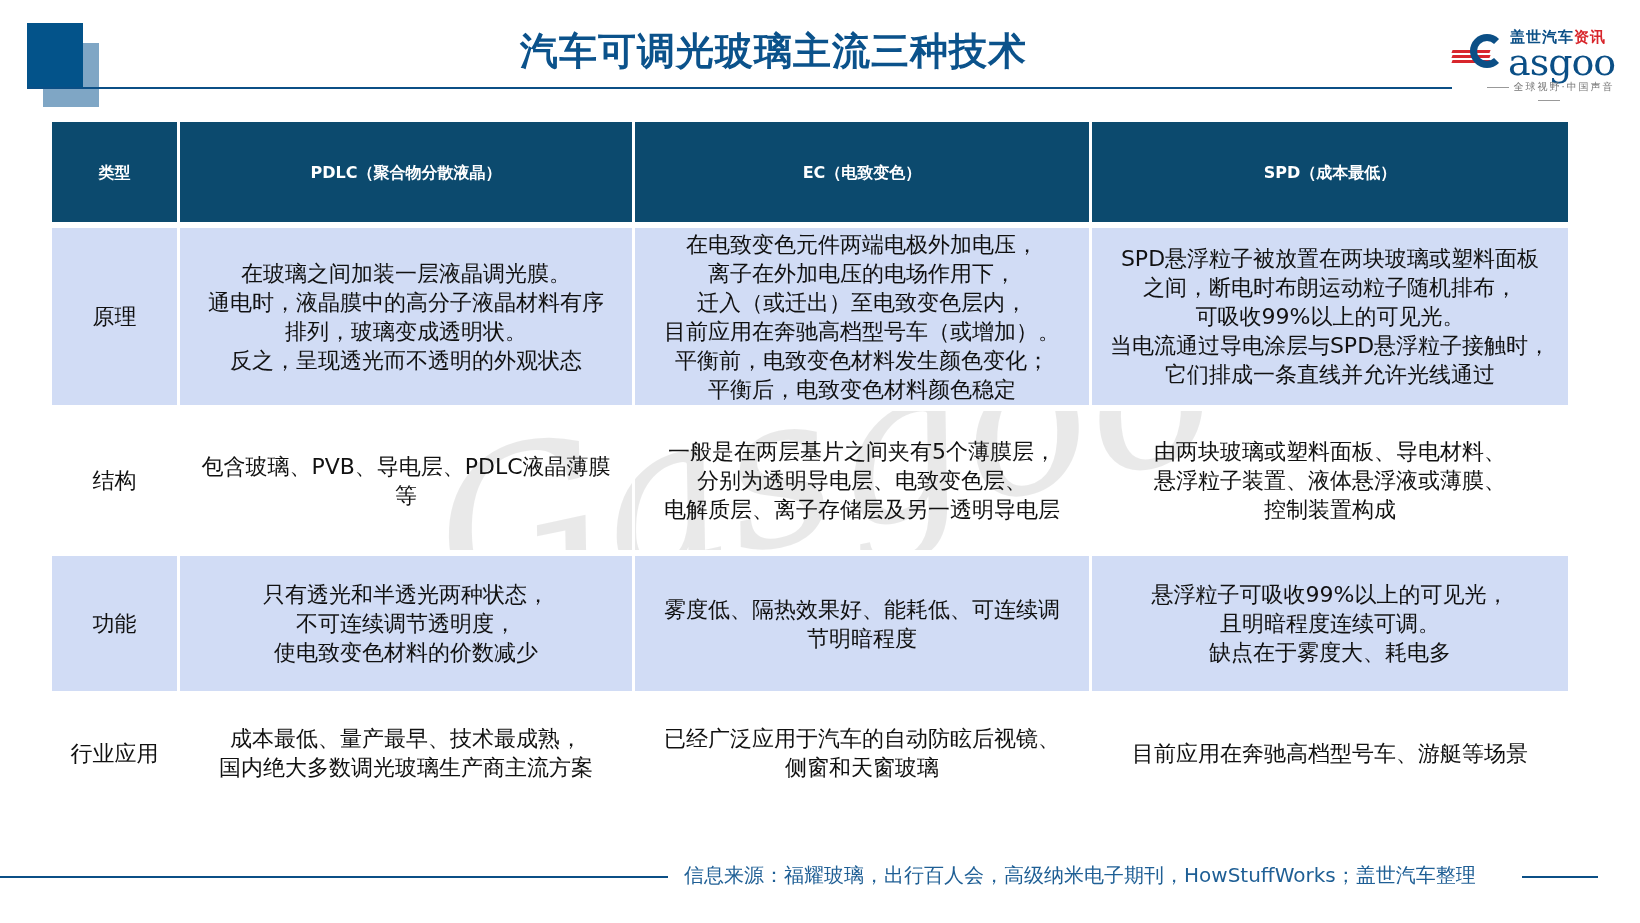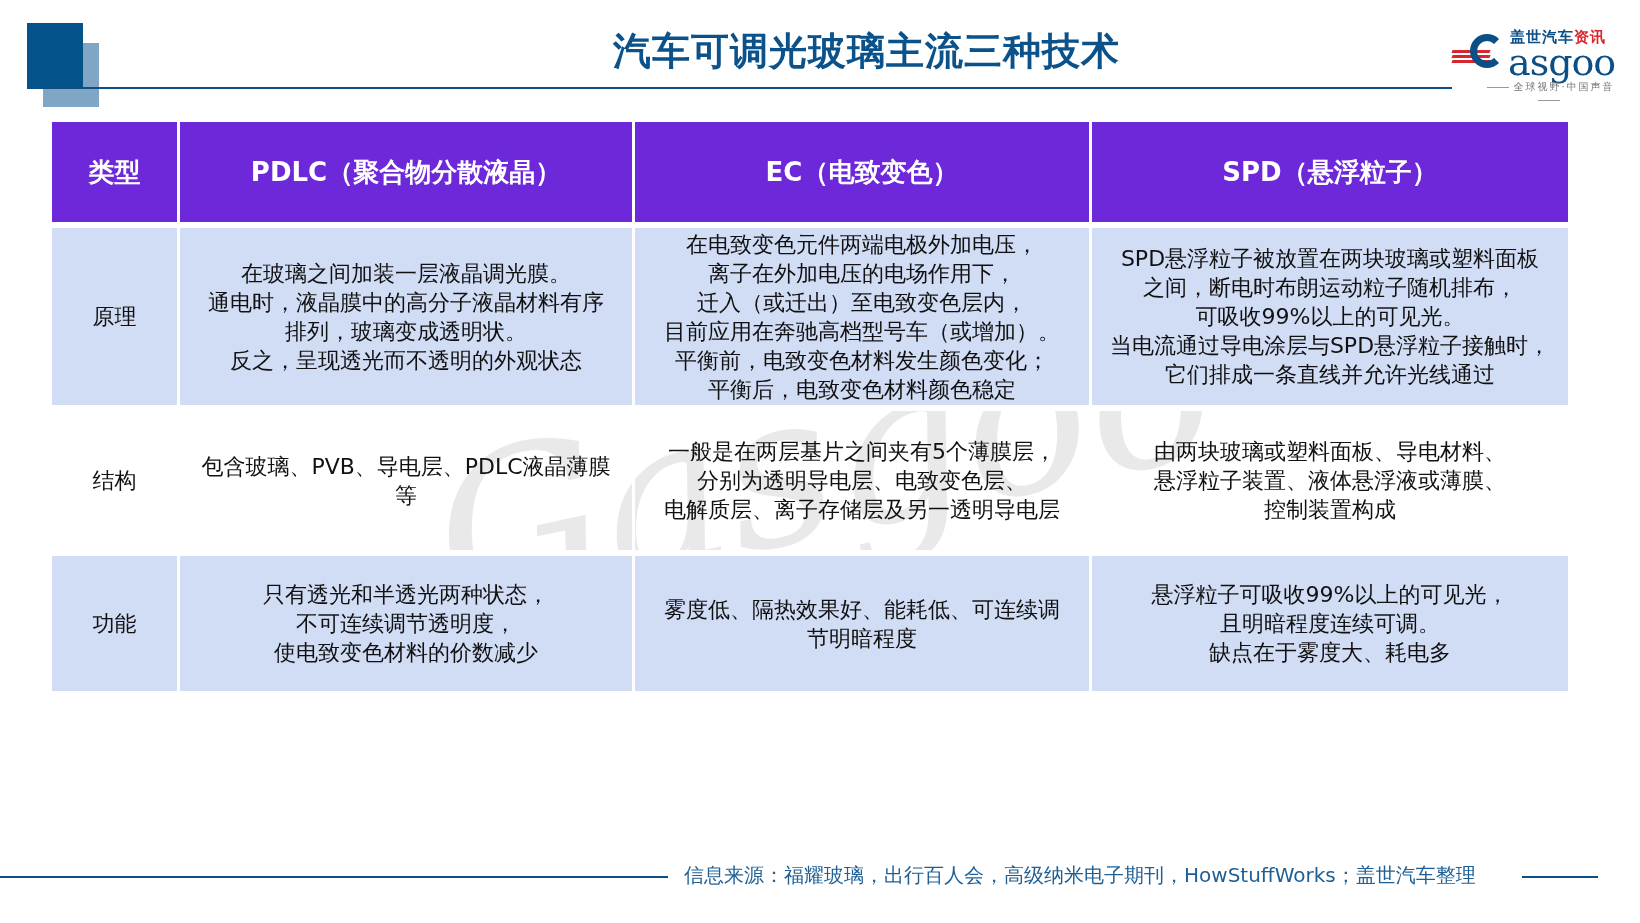--- a/index.html
+++ b/index.html
@@ -6,21 +6,21 @@
   body {
     width: 1640px; height: 923px; position: relative; overflow: hidden;
     background: #ffffff;
     font-family: "DejaVu Sans", "Liberation Sans", sans-serif;
     color: #111111;
   }
   .deco-dark { position: absolute; left: 27px; top: 23px; width: 56px; height: 66px; background: #03538a; }
   .deco-light { position: absolute; left: 43px; top: 43px; width: 56px; height: 64px; background: #7fa6c5; }
   .header-line-left { position: absolute; left: 27px; top: 87px; width: 1425px; height: 2px; background: #0b4f86; }
   .page-title {
-    position: absolute; left: 520px; top: 26px; width: 600px; text-align: right;
+    position: absolute; left: 520px; top: 26px; width: 600px; text-align: left;
     font-size: 38px; font-weight: bold; color: #0b528b; letter-spacing: 1px;
     font-family: Liberation Serif, serif;
   }
   .logo { position: absolute; left: 1452px; top: 28px; width: 170px; height: 70px; }
   .logo-cn { position: absolute; left: 58px; top: 0px; font-size: 15px; font-weight: bold; color: #0b4f86; letter-spacing: 1px; white-space: nowrap; }
   .logo-cn .red { color: #d8262c; font-family: Liberation Serif, serif; }
   .logo-en { position: absolute; left: 56px; top: 12px; font-family: "DejaVu Serif", serif; font-size: 38px; color: #0b4f86; letter-spacing: -1px; }
   .logo-g { position: absolute; left: 18px; top: 6px; width: 34px; height: 34px; border: 7px solid #0b4f86; border-right-color: transparent; border-radius: 50%; box-sizing: border-box; }
   .logo-stripes { position: absolute; left: 0px; top: 22px; width: 38px; height: 18px; }
   .logo-stripes span { display: block; height: 3px; margin-bottom: 2px; background: #d8262c; transform: skewX(-20deg); }
@@ -45,21 +45,21 @@
   table.tech col.c1 { width: 455px; }
   table.tech col.c2 { width: 457px; }
   table.tech col.c3 { width: 476px; }
   table.tech th, table.tech td {
     text-align: center; vertical-align: middle; padding: 0 4px;
     border-right: 3px solid #ffffff; border-bottom: 6px solid #ffffff;
     font-size: 22px; line-height: 29px;
   }
   table.tech tr > *:last-child { border-right: none; }
   table.tech th {
-    background: #6d28d9; color: #ffffff; font-weight: bold; height: 100px; font-size: 26px;
+    background: #0c4a6e; color: #ffffff; font-weight: bold; height: 100px; font-size: 16px;
   }
   tr.row-shaded td { background: #d1dcf5; }
   tr.row-plain td { background: transparent; }
   tr.r-principle td { height: 177px; }
   tr.r-structure td { height: 139px; }
   tr.r-function td { height: 135px; }
   tr.r-industry td { height: 112px; border-bottom: none; }
   .cell-line { display: block; white-space: nowrap; }
   .label-cell { font-size: 22px; }
 
@@ -102,21 +102,21 @@
       <col class="c0">
       <col class="c1">
       <col class="c2">
       <col class="c3">
     </colgroup>
   <thead>
     <tr>
       <th>类型</th>
       <th>PDLC（聚合物分散液晶）</th>
       <th>EC（电致变色）</th>
-      <th>SPD（悬浮粒子）</th>
+      <th>SPD（成本最低）</th>
     </tr>
   </thead>
   <tbody>
     <tr class="row-shaded r-principle">
       <td class="label-cell">原理</td>
       <td>
         <span class="cell-line">在玻璃之间加装一层液晶调光膜。</span>
         <span class="cell-line">通电时，液晶膜中的高分子液晶材料有序</span>
         <span class="cell-line">排列，玻璃变成透明状。</span>
         <span class="cell-line">反之，呈现透光而不透明的外观状态</span>
@@ -164,18 +164,32 @@
       <td>
         <span class="cell-line">雾度低、隔热效果好、能耗低、可连续调</span>
         <span class="cell-line">节明暗程度</span>
       </td>
       <td>
         <span class="cell-line">悬浮粒子可吸收99%以上的可见光，</span>
         <span class="cell-line">且明暗程度连续可调。</span>
         <span class="cell-line">缺点在于雾度大、耗电多</span>
       </td>
     </tr>
+    <tr class="row-plain r-industry">
+      <td class="label-cell">行业应用</td>
+      <td>
+        <span class="cell-line">成本最低、量产最早、技术最成熟，</span>
+        <span class="cell-line">国内绝大多数调光玻璃生产商主流方案</span>
+      </td>
+      <td>
+        <span class="cell-line">已经广泛应用于汽车的自动防眩后视镜、</span>
+        <span class="cell-line">侧窗和天窗玻璃</span>
+      </td>
+      <td>
+        <span class="cell-line">目前应用在奔驰高档型号车、游艇等场景</span>
+      </td>
+    </tr>
   </tbody>
 </table>
 
 <div class="footer-line-left"></div>
 <div class="source">信息来源：福耀玻璃，出行百人会，高级纳米电子期刊，HowStuffWorks；盖世汽车整理</div>
 <div class="footer-line-right"></div>
 
 </body></html>

